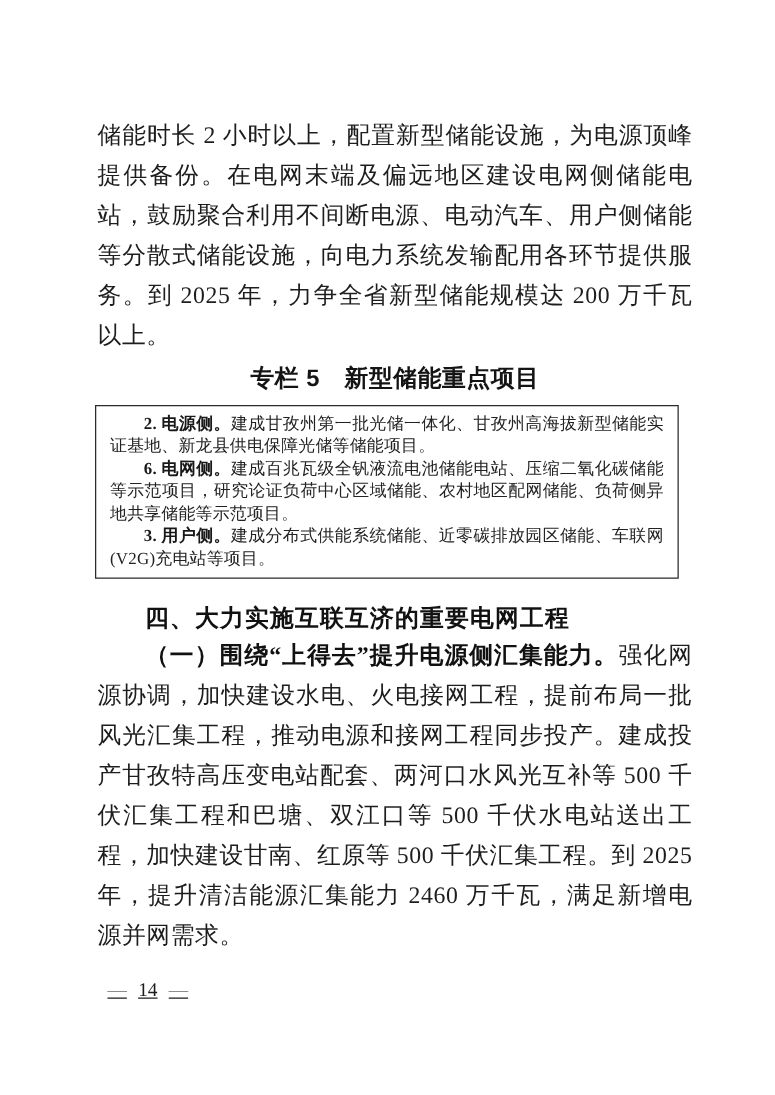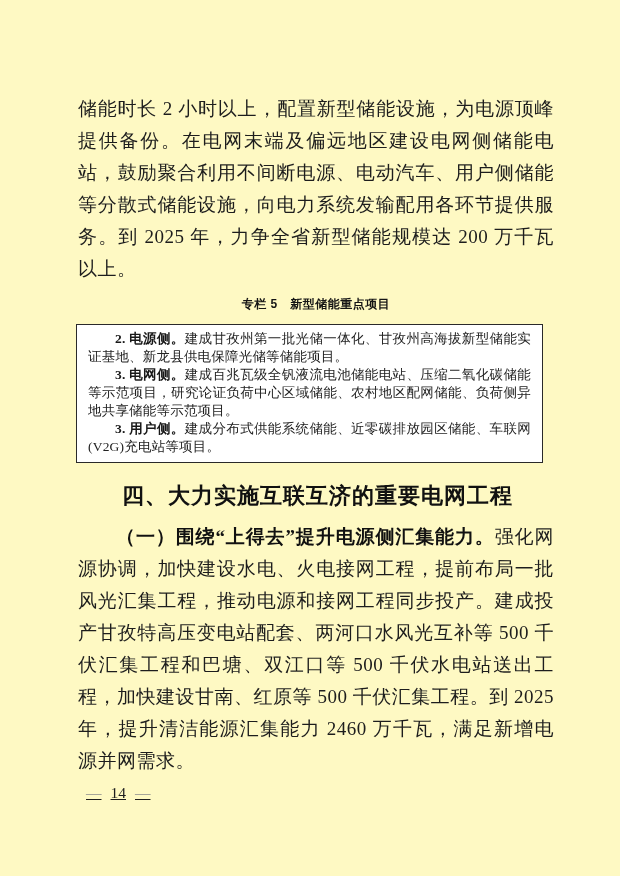--- a/index.html
+++ b/index.html
@@ -5,21 +5,21 @@
   html, body {
     margin: 0;
     padding: 0;
     background: #e8e8e8;
   }
   .page {
     position: relative;
     width: 620px;
     height: 876px;
     margin: 0 auto;
-    background: #fef9c3;
+    background: #ffffff;
     box-sizing: border-box;
     padding: 93px 66px 0 78px;
     overflow: hidden;
     font-family: "Liberation Serif", "DejaVu Serif", serif;
     color: #1d1d1d;
   }
   p.body {
     margin: 0;
     font-size: 19px;
     line-height: 32px;
@@ -27,21 +27,21 @@
     letter-spacing: 0.5px;
   }
   p.indent { text-indent: 2em; }
   .box-title {
     margin: 8px 0 0 0;
     height: 22px;
     line-height: 22px;
     text-align: center;
     font-family: "Liberation Sans", "DejaVu Sans", sans-serif;
     font-weight: bold;
-    font-size: 12px;
+    font-size: 19px;
     letter-spacing: 0.5px;
     color: #141414;
   }
   .callout-box {
     margin: 9px 0 0 -2px;
     width: 467px;
     box-sizing: border-box;
     border: 1.5px solid #2a2a2a;
     padding: 5px 11px 6px 11px;
     background: #ffffff;
@@ -53,24 +53,24 @@
     text-align: justify;
     text-indent: 2em;
     letter-spacing: 0.2px;
     color: #222222;
   }
   .box-item .lead {
     font-weight: bold;
     color: #181818;
   }
   .section-heading {
-    margin: 20px 0 12px 0;
+    margin: 20px 0 0 0;
     font-family: "Liberation Sans", "DejaVu Sans", sans-serif;
     font-weight: bold;
-    font-size: 22px;
+    font-size: 19px;
     line-height: 26px;
     text-indent: 2em;
     letter-spacing: 1px;
     color: #111111;
   }
   .para-after-heading { margin-top: 6px; }
   .lead-bold {
     font-weight: bold;
     color: #111111;
   }
@@ -90,21 +90,21 @@
 <body>
 
 <div class="page">
 
   <p class="body">储能时长 2 小时以上，配置新型储能设施，为电源顶峰提供备份。在电网末端及偏远地区建设电网侧储能电站，鼓励聚合利用不间断电源、电动汽车、用户侧储能等分散式储能设施，向电力系统发输配用各环节提供服务。到 2025 年，力争全省新型储能规模达 200 万千瓦以上。</p>
 
   <div class="box-title">专栏 5　新型储能重点项目</div>
 
   <div class="callout-box">
     <p class="box-item"><span class="lead">2. 电源侧。</span><span>建成甘孜州第一批光储一体化、甘孜州高海拔新型储能实证基地、新龙县供电保障光储等储能项目。</span></p>
-    <p class="box-item"><span class="lead">3. 电网侧。</span><span>建成百兆瓦级全钒液流电池储能电站、压缩二氧化碳储能等示范项目，研究论证负荷中心区域储能、农村地区配网储能、负荷侧异地共享储能等示范项目。</span></p>
+    <p class="box-item"><span class="lead">6. 电网侧。</span><span>建成百兆瓦级全钒液流电池储能电站、压缩二氧化碳储能等示范项目，研究论证负荷中心区域储能、农村地区配网储能、负荷侧异地共享储能等示范项目。</span></p>
     <p class="box-item"><span class="lead">3. 用户侧。</span><span>建成分布式供能系统储能、近零碳排放园区储能、车联网(V2G)充电站等项目。</span></p>
   </div>
 
   <h2 class="section-heading">四、大力实施互联互济的重要电网工程</h2>
 
 
   <p class="body indent"><span class="lead-bold">（一）围绕“上得去”提升电源侧汇集能力。</span><span>强化网源协调，加快建设水电、火电接网工程，提前布局一批风光汇集工程，推动电源和接网工程同步投产。建成投产甘孜特高压变电站配套、两河口水风光互补等 500 千伏汇集工程和巴塘、双江口等 500 千伏水电站送出工程，加快建设甘南、红原等 500 千伏汇集工程。到 2025 年，提升清洁能源汇集能力 2460 万千瓦，满足新增电源并网需求。</span></p>
 
   <div class="footer">
     <span class="dash">—</span><span class="num">14</span><span class="dash">—</span>

